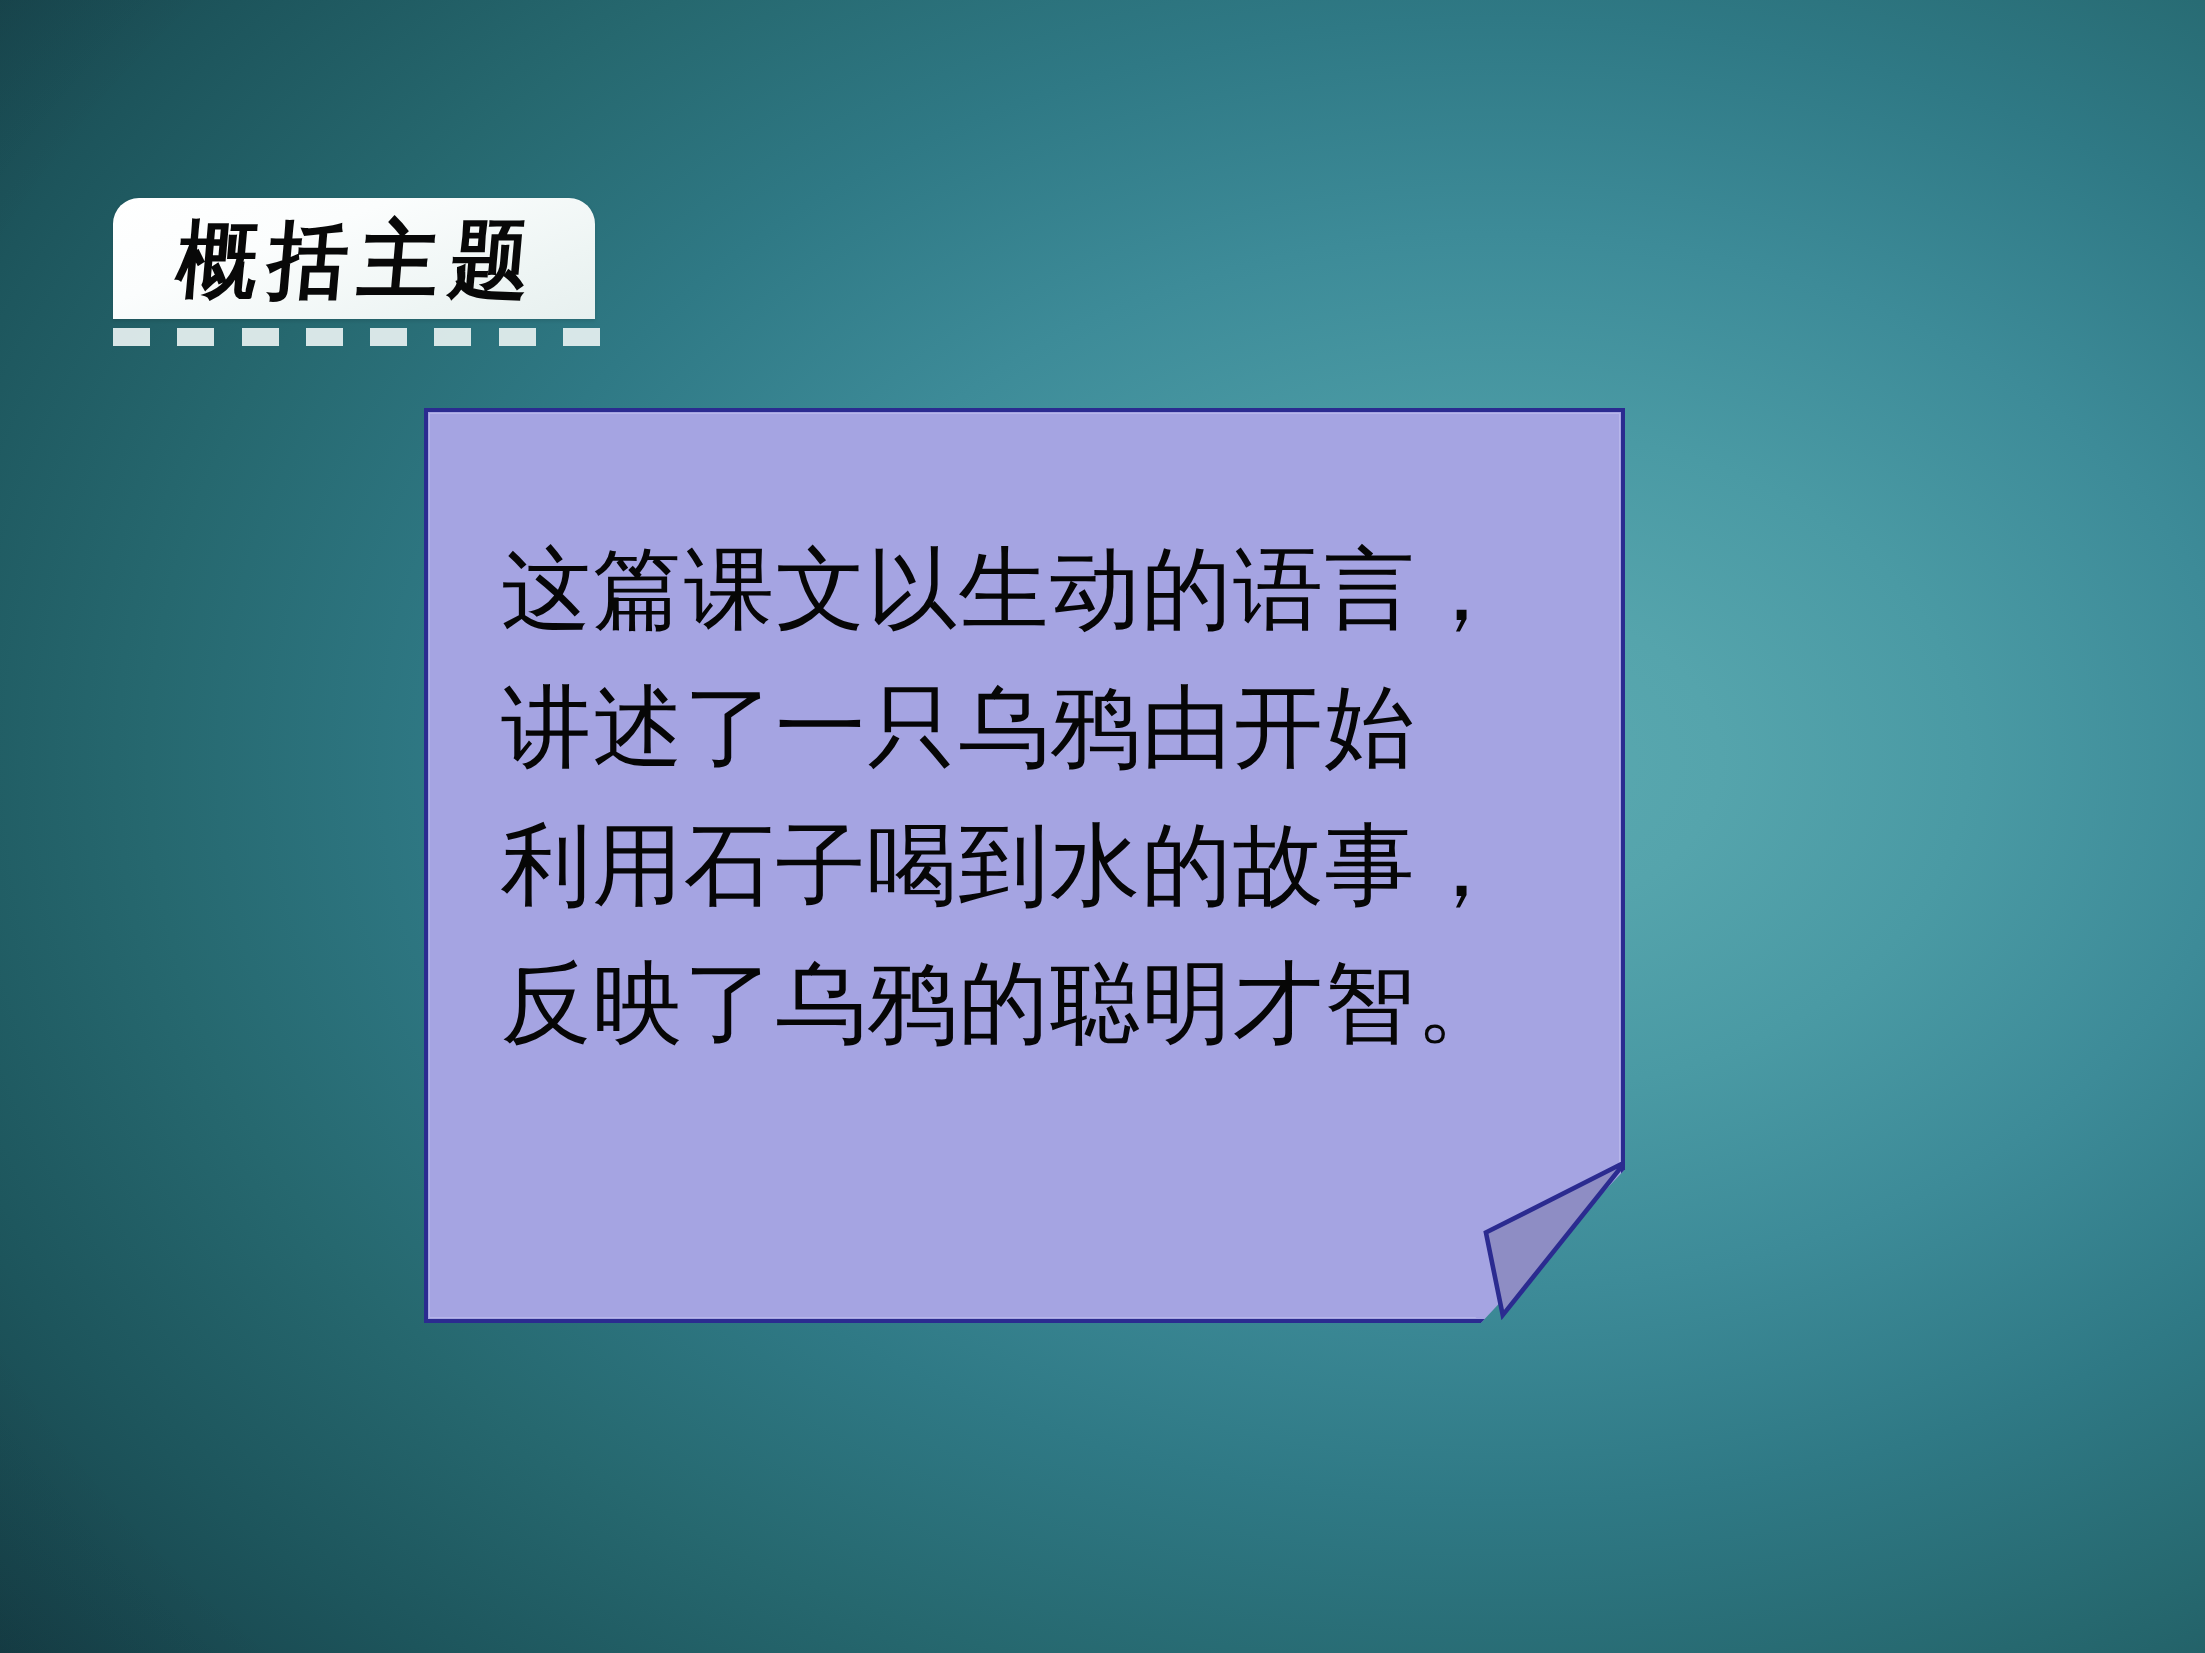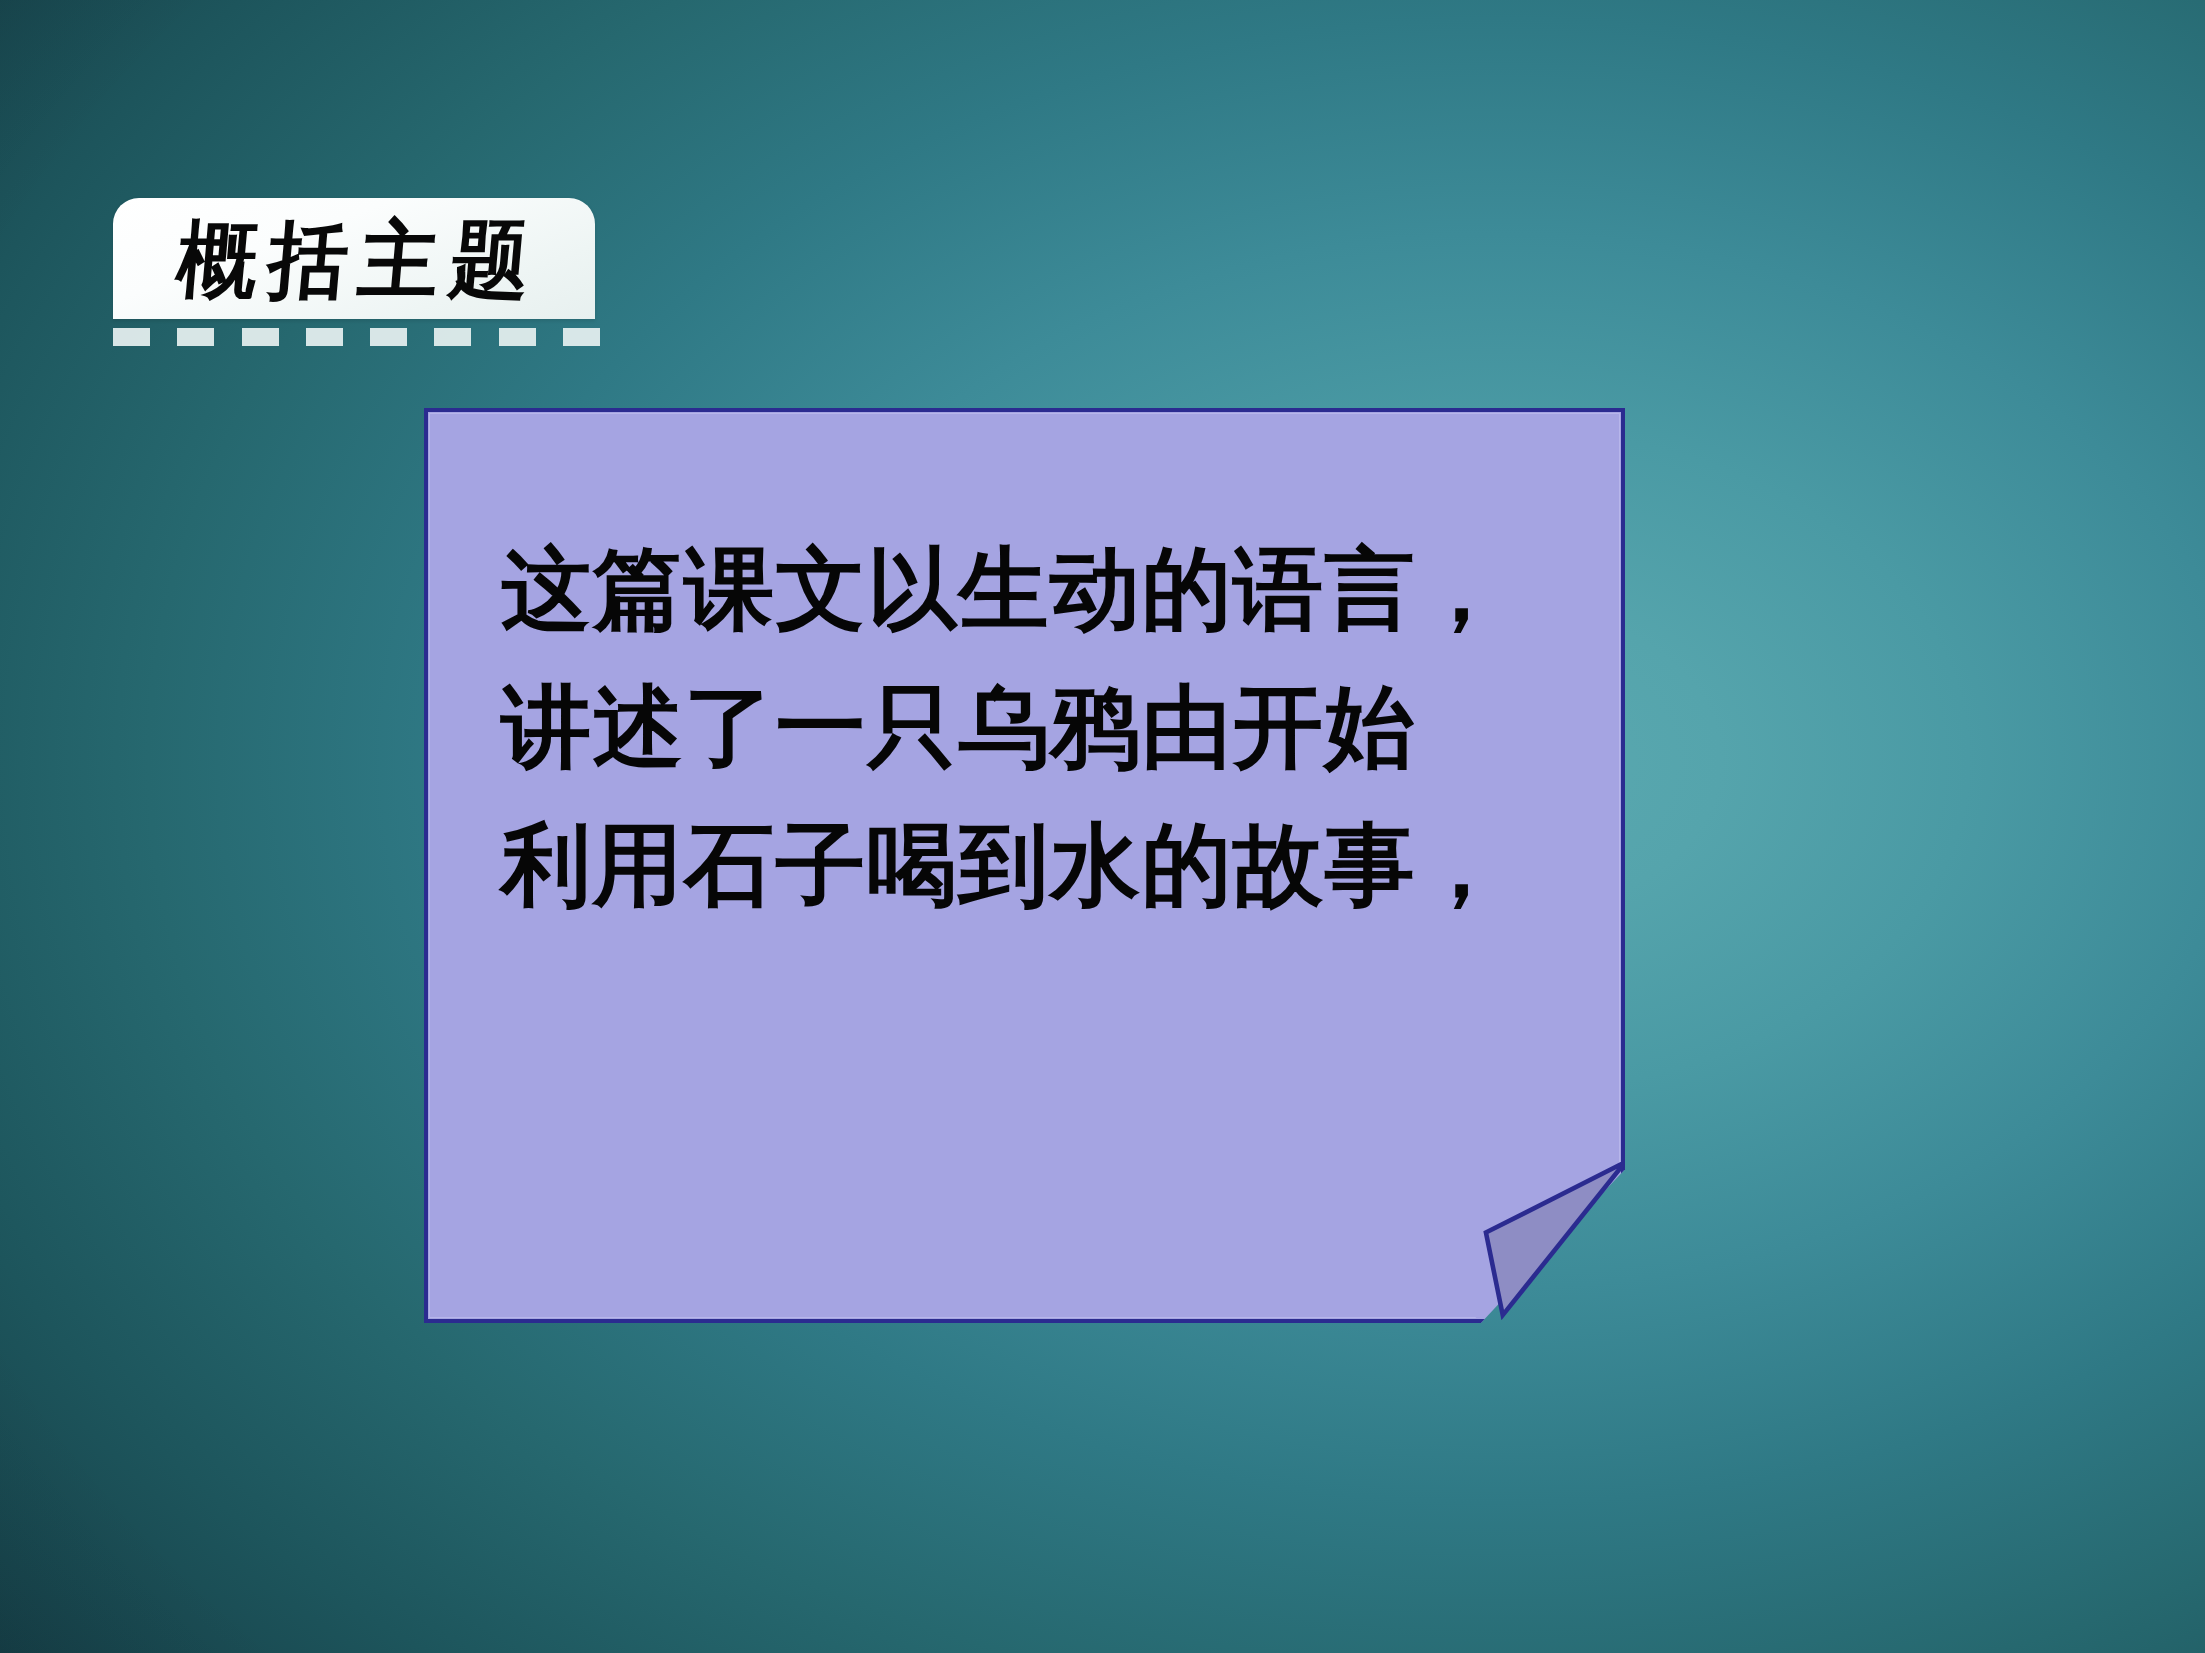--- a/index.html
+++ b/index.html
@@ -152,21 +152,21 @@
   #note-card-fold svg { display: block; width: 100%; height: 100%; }
 
   
   #note-text {
     position: absolute;
     left: 77px;
     top: 112px;
     width: 1072px;
     color: #060606;
     font-family: "DejaVu Sans", "Liberation Sans", sans-serif;
-    font-weight: 700;
+    font-weight: 400;
     font-size: 90px;
     line-height: 138px;
     letter-spacing: 1.5px;
     white-space: nowrap;
   }
   .note-line { display: block; height: 138px; }
 </style>
 </head>
 <body>
 
@@ -197,17 +197,18 @@
     <div id="note-card-fold">
       <svg viewBox="0 0 212 210" xmlns="http://www.w3.org/2000/svg">
         <polygon points="212,0 52,200 30,92" fill="#8e8dc4" stroke="#2b2b90" stroke-width="6" stroke-linejoin="miter"></polygon>
       </svg>
     </div>
 
     <div id="note-text">
       <span class="note-line">这篇课文以生动的语言，</span>
       <span class="note-line">讲述了一只乌鸦由开始</span>
       <span class="note-line">利用石子喝到水的故事，</span>
+      <span class="note-line">反映了乌鸦的聪明才智。</span>
     </div>
   </div>
 
 </div>
 
 
 </body></html>

